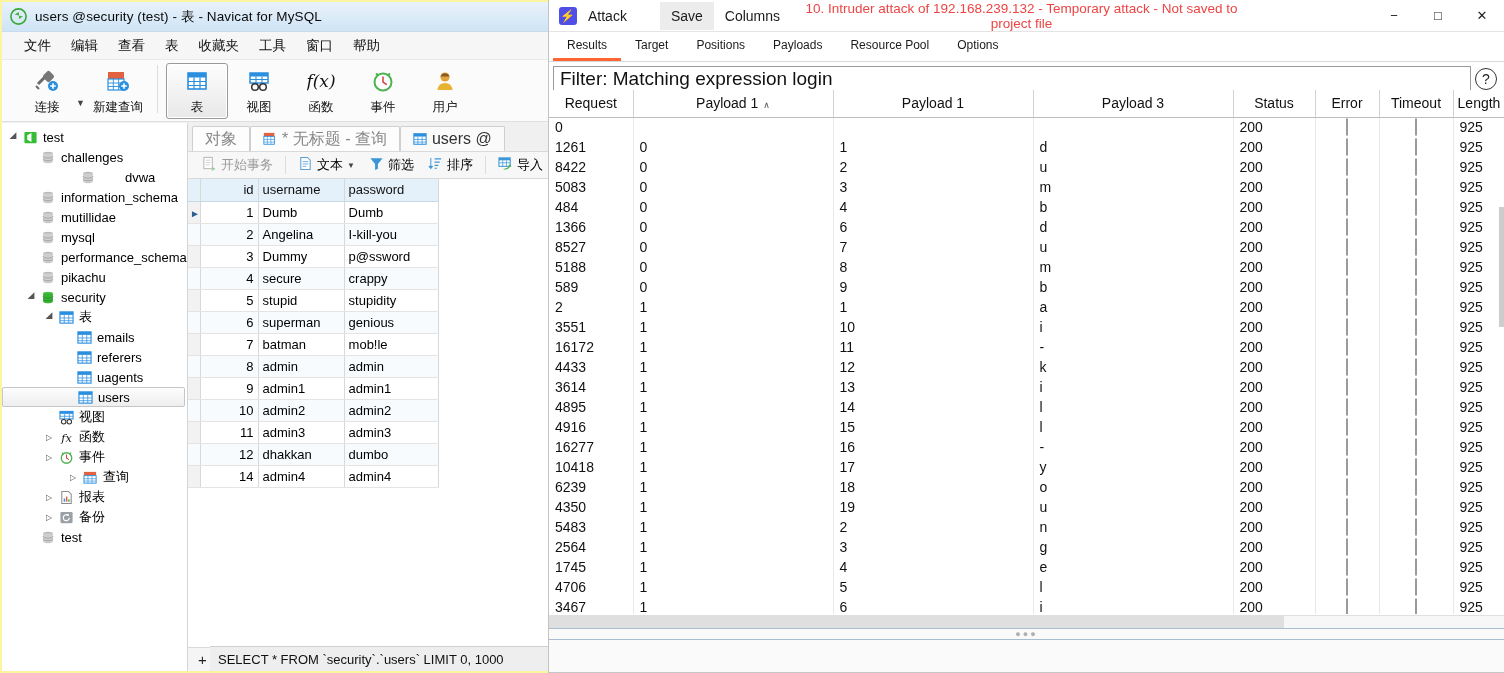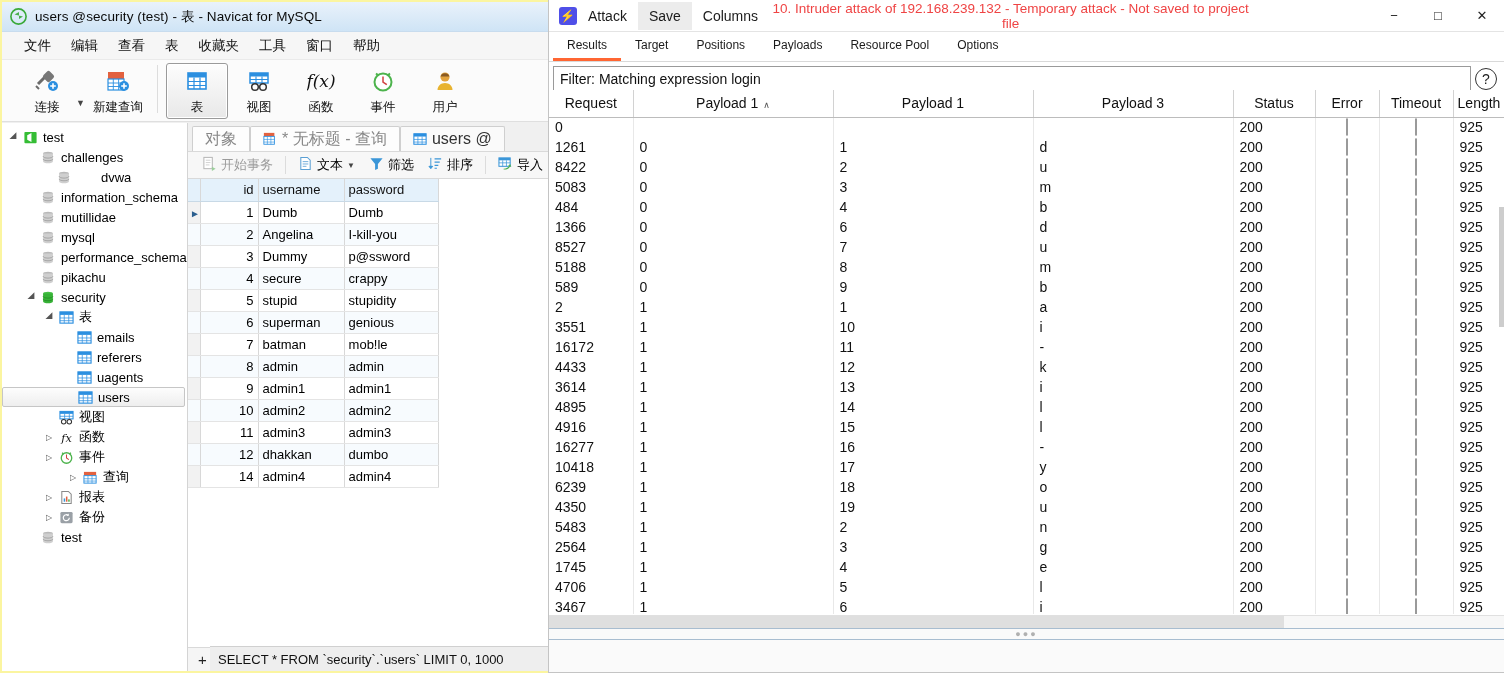--- a/index.html
+++ b/index.html
@@ -139,35 +139,35 @@
   .bp-titlebar {
     height: 32px; background: #ffffff; display:flex; align-items:center;
     border-bottom: 1px solid #e4e4e4;
   }
   .bp-logo {
     width: 18px; height: 18px; background: #4f4fe8; border-radius: 3px;
     margin-left: 10px; display:flex; align-items:center; justify-content:center;
     color:#fff; font-size: 12px; font-weight:bold; line-height:1;
   }
   .bp-mitem { padding: 6px 11px; font-size: 14px; color:#1b1b1b; cursor:default; }
-  .bp-mitem.active { background:#ececec; }
+  .bp-mitem.active { background:#ececec;margin-left:22px; }
   .bp-wtitle { flex:1; text-align:center; font-size: 13.5px; color:#ef4444; padding-right: 120px;}
   .bp-wc { width: 44px; height:32px; display:flex; align-items:center; justify-content:center; cursor:default; color:#222;}
 
   .bp-tabs { height: 30px; display:flex; align-items:stretch; border-bottom:1px solid #d9d9d9; background:#fff; padding-left: 4px;}
   .bp-tab {
     padding: 0 14px; display:flex; align-items:center; font-size: 12px; color:#1b1b1b;
     cursor:default; border-bottom: 3px solid transparent;
   }
   .bp-tab.active { border-bottom-color: #ff6633; }
 
   .bp-filterwrap { display:flex; align-items:center; padding: 4px 4px 5px 4px; gap: 4px; }
   .bp-filter {
     flex:1; height: 26px; border:1px solid #9a9a9a; background:#fff;
-    display:flex; align-items:center; padding-left:6px; font-size:14px; color:#111;
+    display:flex; align-items:center; padding-left:6px; font-size:19px; color:#111;
   }
   .bp-help {
     width: 22px; height: 22px; border:1.5px solid #333; border-radius: 50%;
     display:flex; align-items:center; justify-content:center; font-size: 14px; color:#222;
     margin-right: 3px; cursor:default;
   }
 
   .bp-tablewrap { position:absolute; left:0; right:0; top:90px; bottom:58px; overflow:hidden; background:#fff;}
   table.bgrid { border-collapse: collapse; width: 956px; table-layout: fixed; font-size: 14px; }
   table.bgrid th {
@@ -337,21 +337,21 @@
             <span class="tw"></span>
             <span class="tr-ico">
               <svg width="14" height="15" viewBox="0 0 16 16">
                 <ellipse cx="8" cy="3.4" rx="5.6" ry="2.1" fill="#b9b9b9"></ellipse>
                 <path d="M2.4 3.4v9.2c0 1.2 2.5 2.1 5.6 2.1s5.6-.9 5.6-2.1V3.4z" fill="#cfcfcf"></path>
                 <path d="M2.4 6.6c0 1.2 2.5 2.1 5.6 2.1s5.6-.9 5.6-2.1M2.4 9.6c0 1.2 2.5 2.1 5.6 2.1s5.6-.9 5.6-2.1" stroke="#9a9a9a" fill="none" stroke-width=".9"></path>
               </svg>
             </span>
             <span class="tr-lab">challenges</span>
           </div>
-          <div class="tr-row" style="padding-left: 14px; gap: 24px;">
+          <div class="tr-row" style="padding-left: 38px; gap: 24px;">
             <span class="tw"></span>
             <span class="tr-ico">
               <svg width="14" height="15" viewBox="0 0 16 16">
                 <ellipse cx="8" cy="3.4" rx="5.6" ry="2.1" fill="#b9b9b9"></ellipse>
                 <path d="M2.4 3.4v9.2c0 1.2 2.5 2.1 5.6 2.1s5.6-.9 5.6-2.1V3.4z" fill="#cfcfcf"></path>
                 <path d="M2.4 6.6c0 1.2 2.5 2.1 5.6 2.1s5.6-.9 5.6-2.1M2.4 9.6c0 1.2 2.5 2.1 5.6 2.1s5.6-.9 5.6-2.1" stroke="#9a9a9a" fill="none" stroke-width=".9"></path>
               </svg>
             </span>
             <span class="tr-lab">dvwa</span>
           </div>

